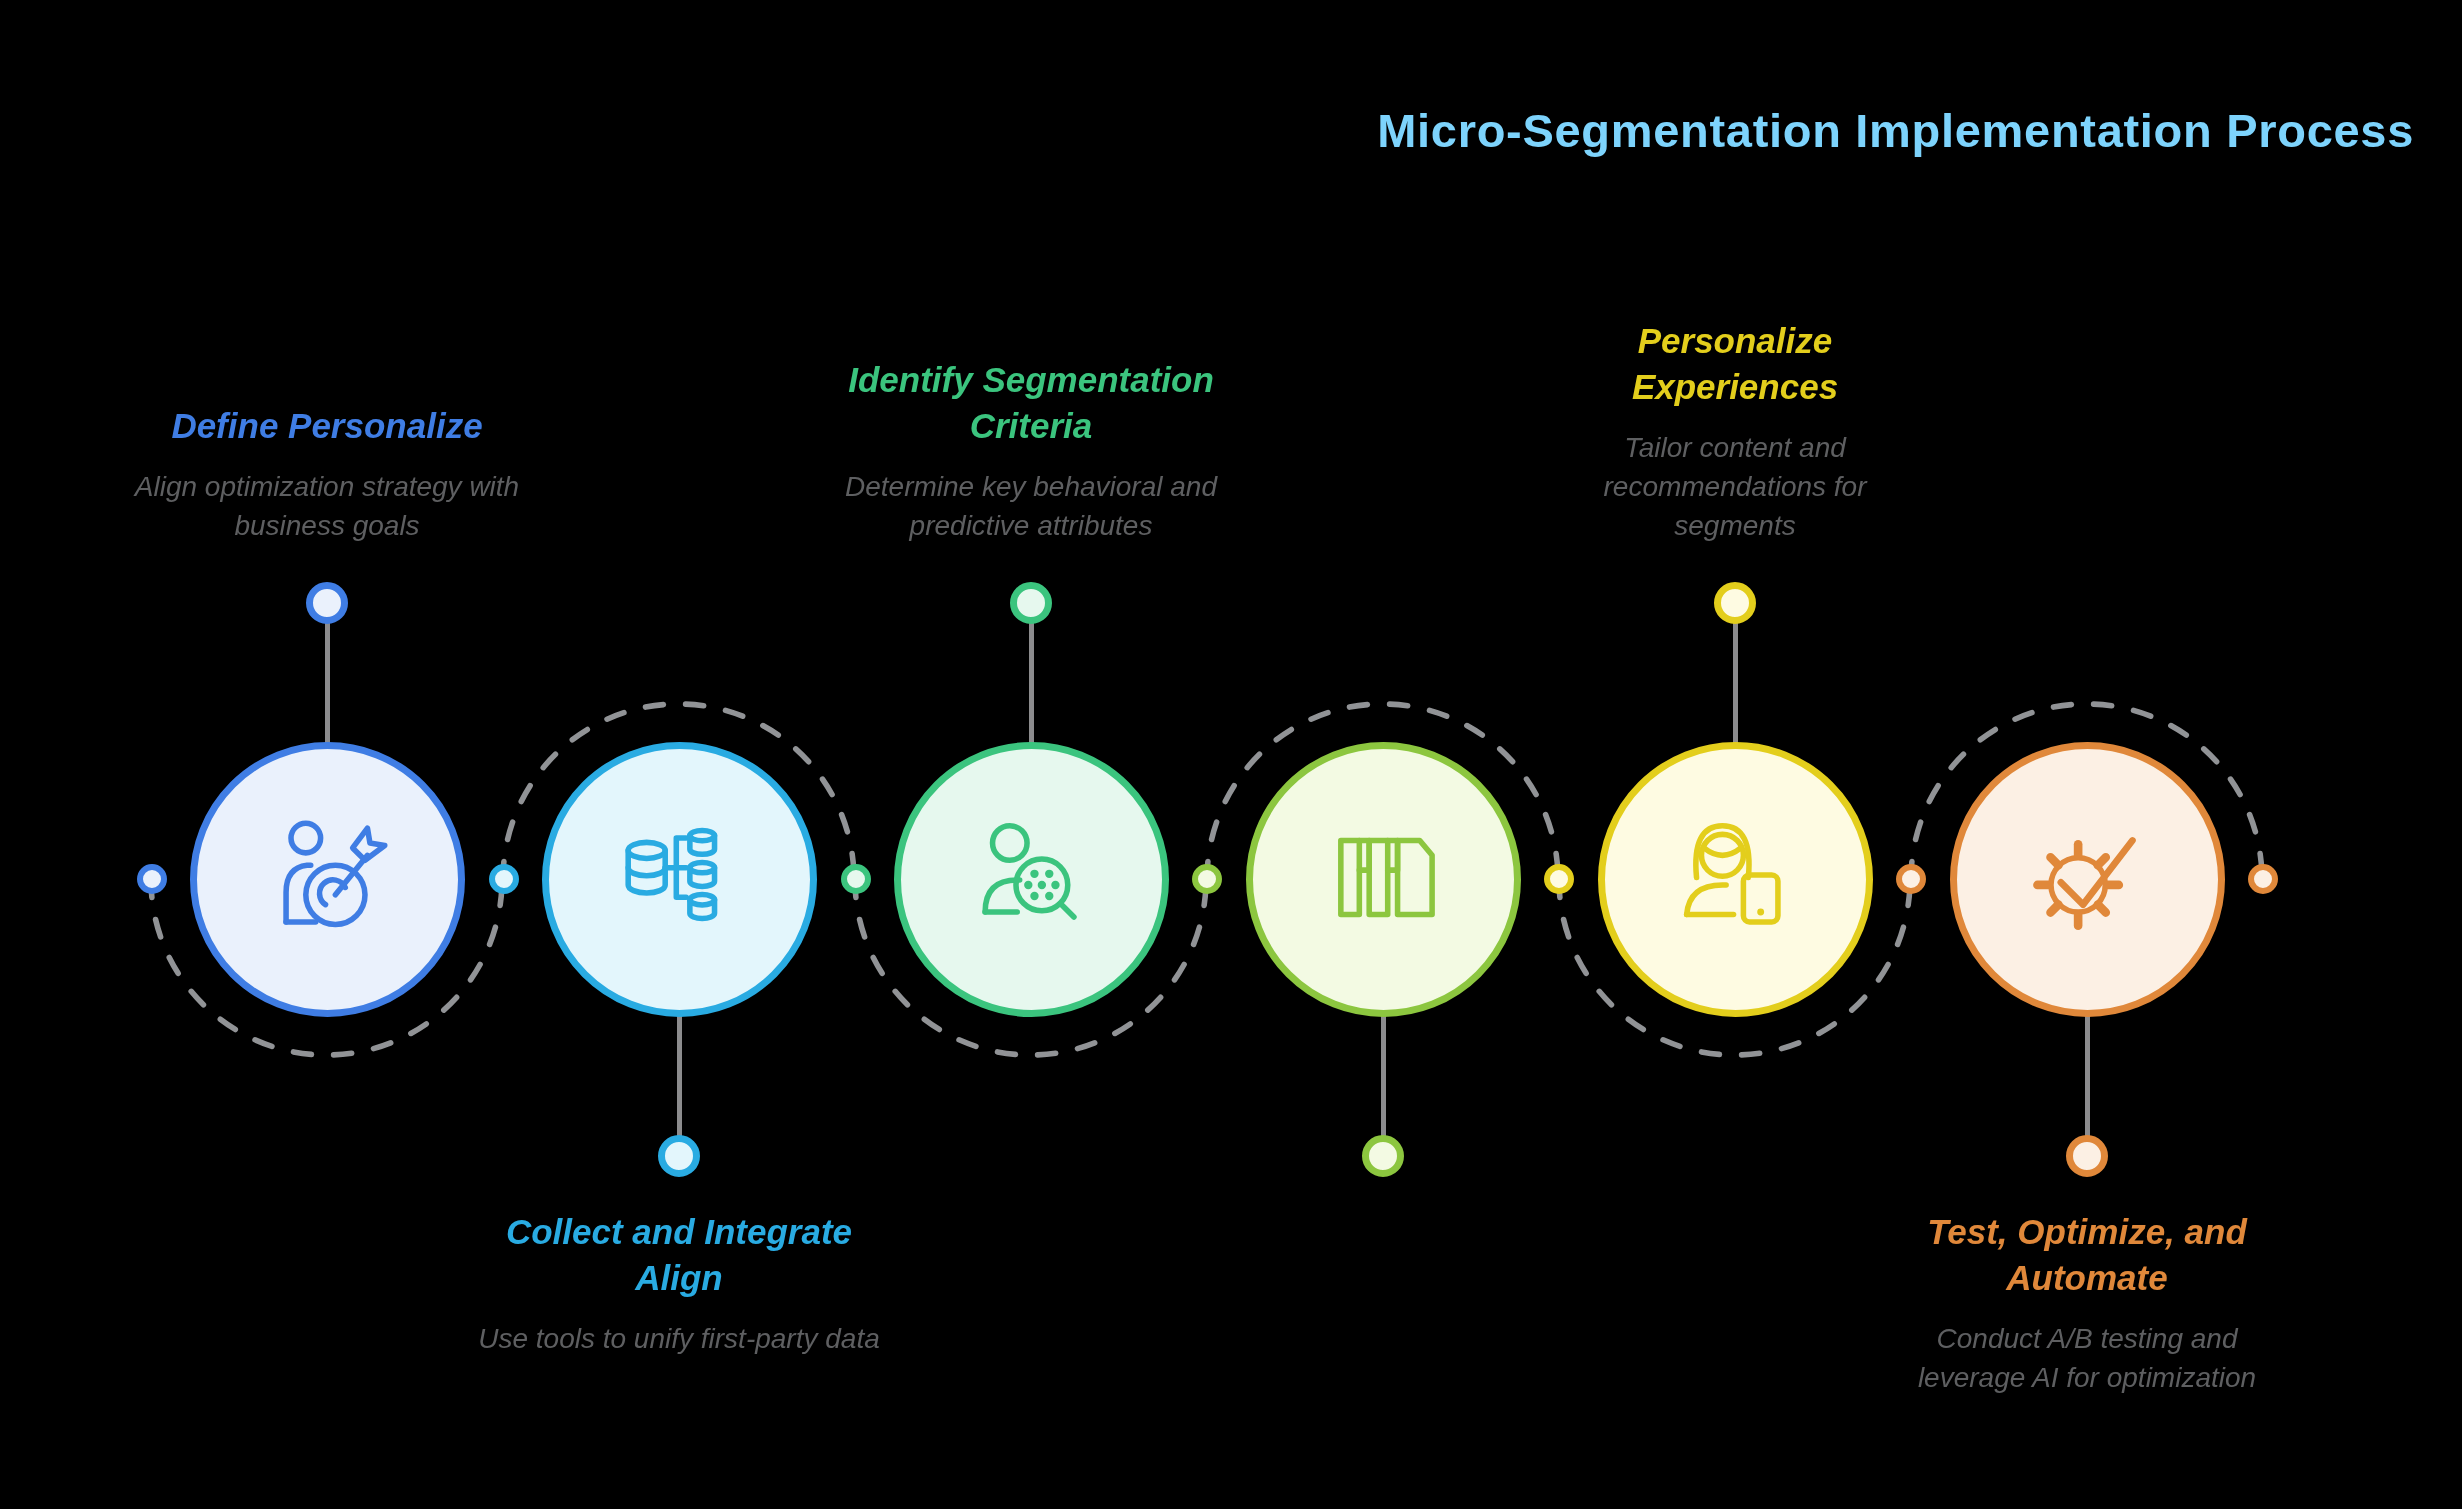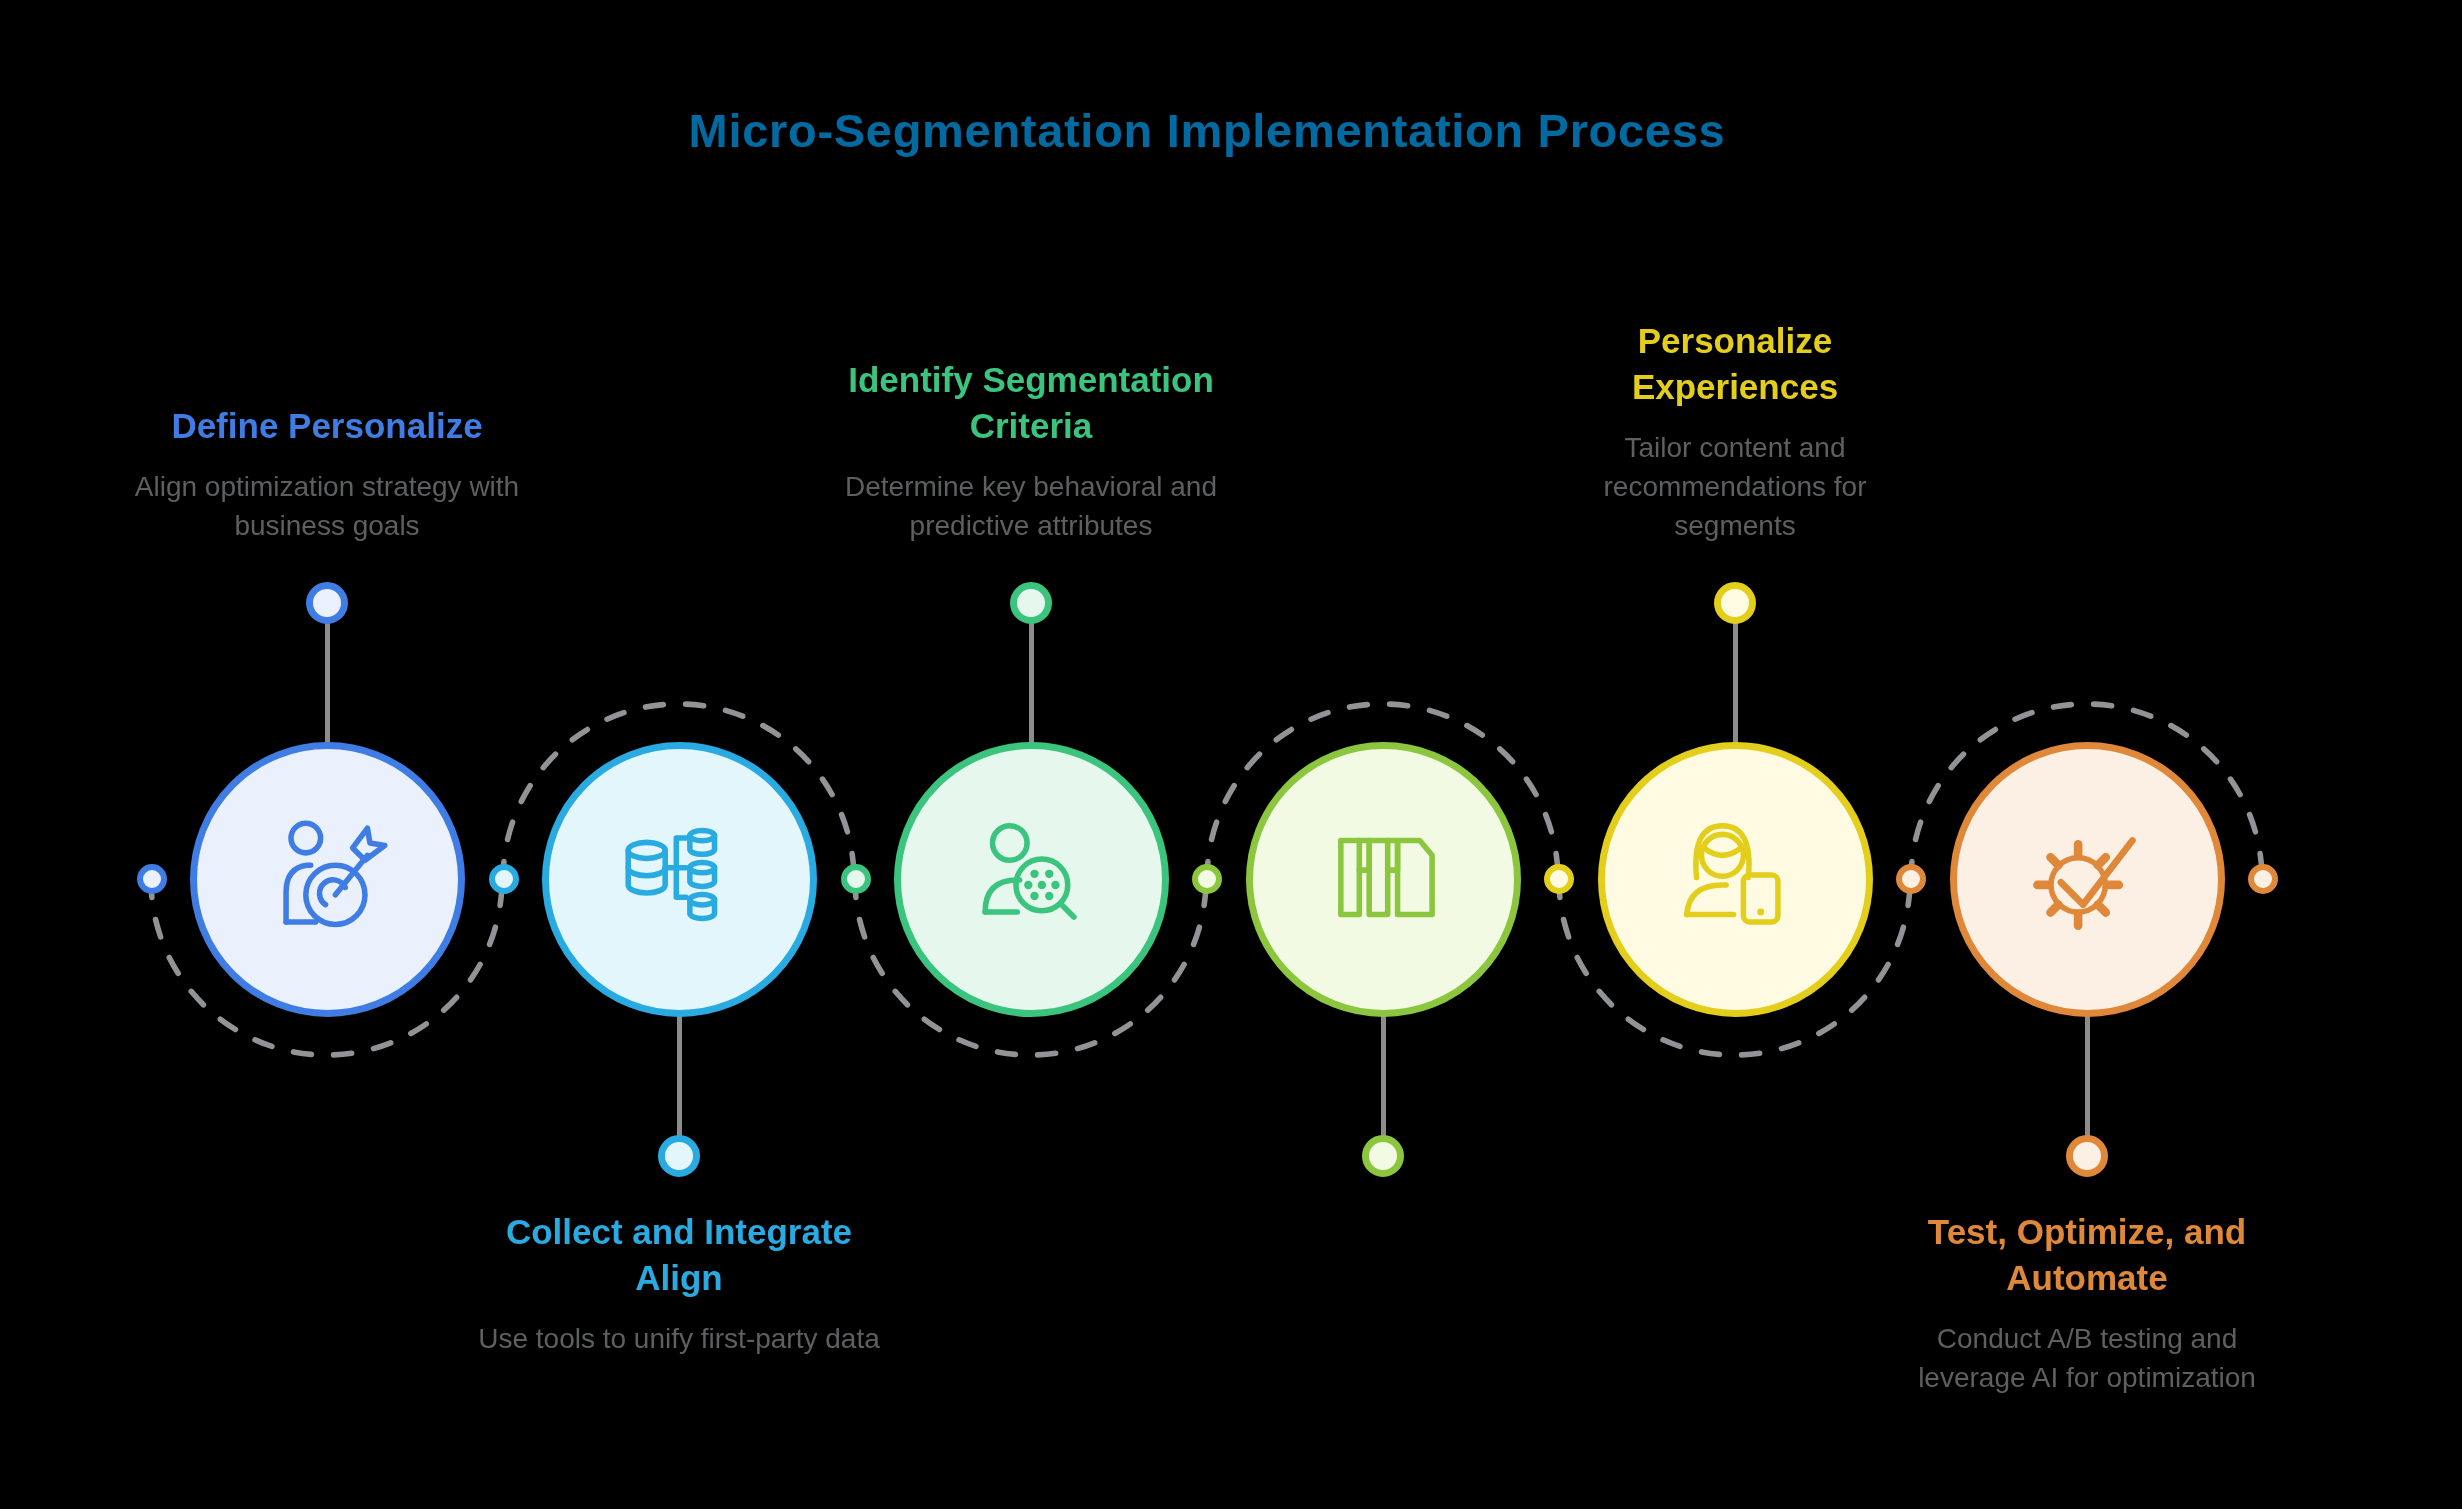--- a/index.html
+++ b/index.html
@@ -1,19 +1,19 @@
 <!DOCTYPE html>
 <html style="font-size:11px"><head>
 <meta charset="utf-8">
 <style>
   html,body{margin:0;padding:0;background:#000;}
   #canvas{position:relative;width:2462px;height:1509px;background:#000;overflow:hidden;
           font-family:"Liberation Sans","DejaVu Sans",sans-serif;}
-  .main-title{position:absolute;top:103px;left:0;width:2414px;text-align:center;
-              font-size:47px;font-weight:bold;color:#0369a1;letter-spacing:0.7px;}
+  .main-title{position:absolute;top:103px;left:0;width:2414px;text-align:right;
+              font-size:47px;font-weight:bold;color:#7dd3fc;letter-spacing:0.7px;}
   
   .ring{position:absolute;width:365px;height:365px;top:697px;left:calc(var(--cx) - 183px);}
   .ring path{fill:none;stroke:#919396;stroke-width:8;stroke-dasharray:26 32;stroke-linecap:round;}
   
   .vline{position:absolute;width:4.9px;background:#8C8C8E;left:calc(var(--cx) - 2.1px);}
   .above .vline{top:622px;height:123px;}
   .below .vline{top:1015px;height:123px;}
   
   .marker{position:absolute;width:28px;height:28px;border-radius:50%;
           border:7px solid var(--accent);background:var(--fill);left:calc(var(--cx) - 21px);}
@@ -22,21 +22,21 @@
   
   .circle{position:absolute;width:261px;height:261px;border-radius:50%;
           border:7px solid var(--accent);background:var(--fill);
           left:calc(var(--cx) - 137px);top:742px;display:flex;align-items:center;justify-content:center;}
   .icon{width:148px;height:148px;}
   .icon *{stroke:var(--accent);stroke-width:4.5;fill:none;stroke-linecap:round;stroke-linejoin:round;}
   .icon .dotfill{fill:var(--accent);stroke:none;}
   .icon .tooth{stroke-width:7;}
   .icon .chk{stroke-width:5.5;}
   
-  .label{position:absolute;width:488px;left:calc(var(--cx) - 244px);text-align:center;}
+  .label{position:absolute;width:488px;left:calc(var(--cx) - 244px);text-align:center;font-style:italic;}
   .above .label{bottom:962px;}
   .below .label{top:1209px;}
   .step-title{font-size:35px;line-height:46px;font-weight:bold;color:var(--accent);
               margin:0 auto 18px auto;}
   .step-desc{font-size:28px;line-height:39px;color:#5E5F61;margin:2px auto;}
   .s1 .step-title{max-width:418px}.s1 .step-desc{max-width:432px}
   .s2 .step-title{max-width:390px}.s2 .step-desc{max-width:432px}
   .s3 .step-title{max-width:404px}.s3 .step-desc{max-width:432px}
   .s4 .step-title{max-width:307px}.s4 .step-desc{max-width:446px}
   .s5 .step-title{max-width:279px}.s5 .step-desc{max-width:327px}

